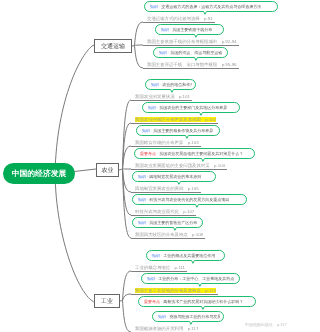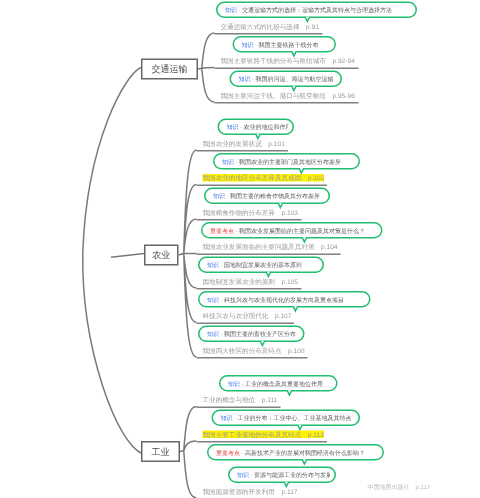--- a/index.html
+++ b/index.html
@@ -36,20 +36,23 @@
 </style>
 </head>
 <body>
 
 <div id="stage">
 <svg id="links" viewBox="0 0 300 332" fill="none">
       <path d="M94 45C84 49,58 93,55.2 168C54.0 232,78 296,95 302.5" stroke="#7a7a7a" stroke-width="1"></path>
       <path d="M74 171.5L96 169" stroke="#7a7a7a" stroke-width="1"></path>
       <path d="M132 46.0L134.5 45.5 M134.5 45.5C135.7 32.6,136.9 22.0,143 22.0 M134.5 45.5C135.7 45.2,136.9 45.0,143 45.0 M134.5 45.5C135.7 57.9,136.9 68.0,143 68.0 M119 170.0L122.5 169.0 M122.5 169.0C123.7 131.1,124.9 100.0,131 100.0 M122.5 169.0C123.7 143.7,124.9 123.0,131 123.0 M122.5 169.0C123.7 156.3,124.9 146.0,131 146.0 M122.5 169.0C123.7 169.0,124.9 169.0,131 169.0 M122.5 169.0C123.7 181.7,124.9 192.0,131 192.0 M122.5 169.0C123.7 194.3,124.9 215.0,131 215.0 M122.5 169.0C123.7 206.9,124.9 238.0,131 238.0 M120 301.0L122.5 300.5 M122.5 300.5C123.7 284.3,124.9 271.0,131 271.0 M122.5 300.5C123.7 296.9,124.9 294.0,131 294.0 M122.5 300.5C123.7 317.8,124.9 332.0,131 332.0" stroke="#7a7a7a" stroke-width="1"></path>
     </svg>
+<div class="rootnode">
+      <span>中国的经济发展</span>
+    </div>
 <div class="branch" style="left:94px;top:39px;width:38px;height:14px;">
       <span>交通运输</span>
     </div>
 <div class="leaf">
       <div class="pill" style="left:144px;top:1px;width:134px;">
         <span class="badge blue">知识</span>
         <span class="dot">·</span>
         <span class="ttl">交通运输方式的选择：运输方式及其特点与合理选择方法</span>
       </div>
       <div class="tail" style="left:202px;top:10.5px;">

